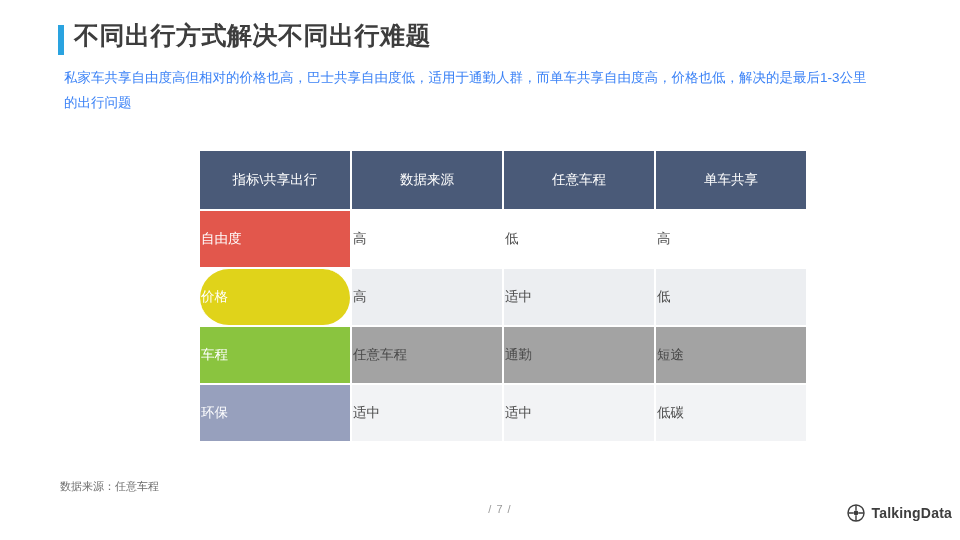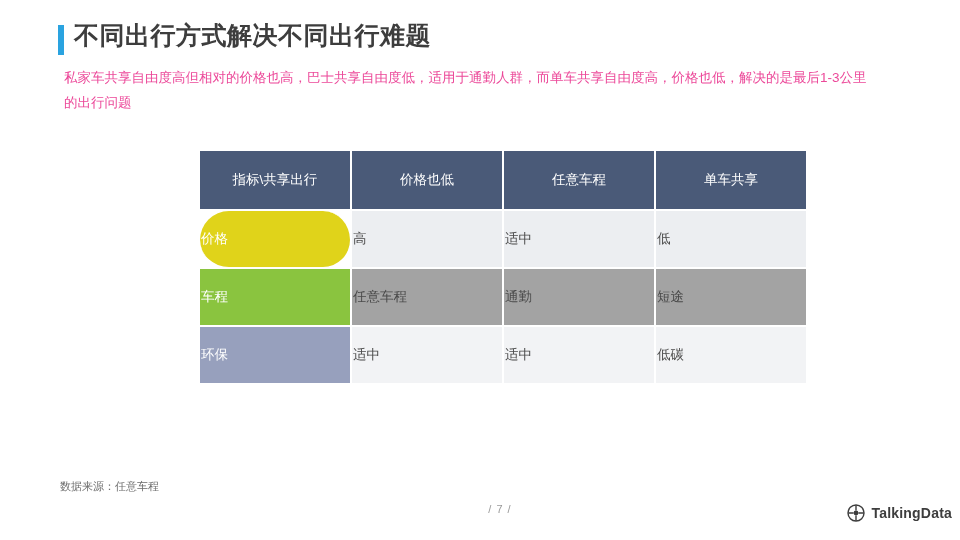--- a/index.html
+++ b/index.html
@@ -43,21 +43,21 @@
     letter-spacing: 0.5px;
     line-height: 1.1;
   }
 
   .subtitle {
     position: absolute;
     left: 44px;
     top: 66px;
     width: 810px;
     font-size: 13.5px;
-    color: #ec4899;
+    color: #3b82f6;
     line-height: 1.85;
   }
 
   
   .table-wrap {
     position: absolute;
     left: 180px;
     top: 151px;
   }
   table {
@@ -150,26 +150,32 @@
     <div class="title-text">不同出行方式解决不同出行难题</div>
   </div>
 
   <div class="subtitle">私家车共享自由度高但相对的价格也高，巴士共享自由度低，适用于通勤人群，而单车共享自由度高，价格也低，解决的是最后1-3公里的出行问题</div>
 
   <div class="table-wrap">
     <table>
       <thead>
         <tr>
           <th class="col-label">指标\共享出行</th>
-          <th class="col-data">价格也低</th>
+          <th class="col-data">数据来源</th>
           <th class="col-data">任意车程</th>
           <th class="col-data">单车共享</th>
         </tr>
       </thead>
       <tbody>
+        <tr class="r0 odd">
+          <td class="label">自由度</td>
+          <td class="value">高</td>
+          <td class="value">低</td>
+          <td class="value">高</td>
+        </tr>
         <tr class="r1 even">
           <td class="label">价格</td>
           <td class="value">高</td>
           <td class="value">适中</td>
           <td class="value">低</td>
         </tr>
         <tr class="r2 odd">
           <td class="label">车程</td>
           <td class="value">任意车程</td>
           <td class="value">通勤</td>

